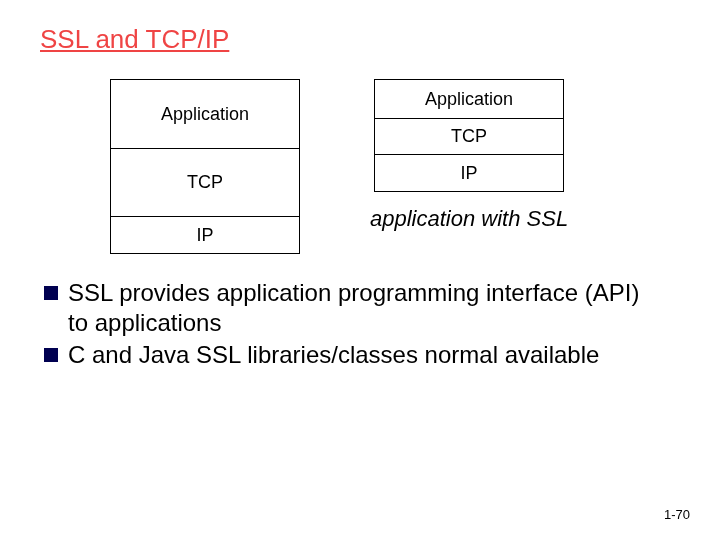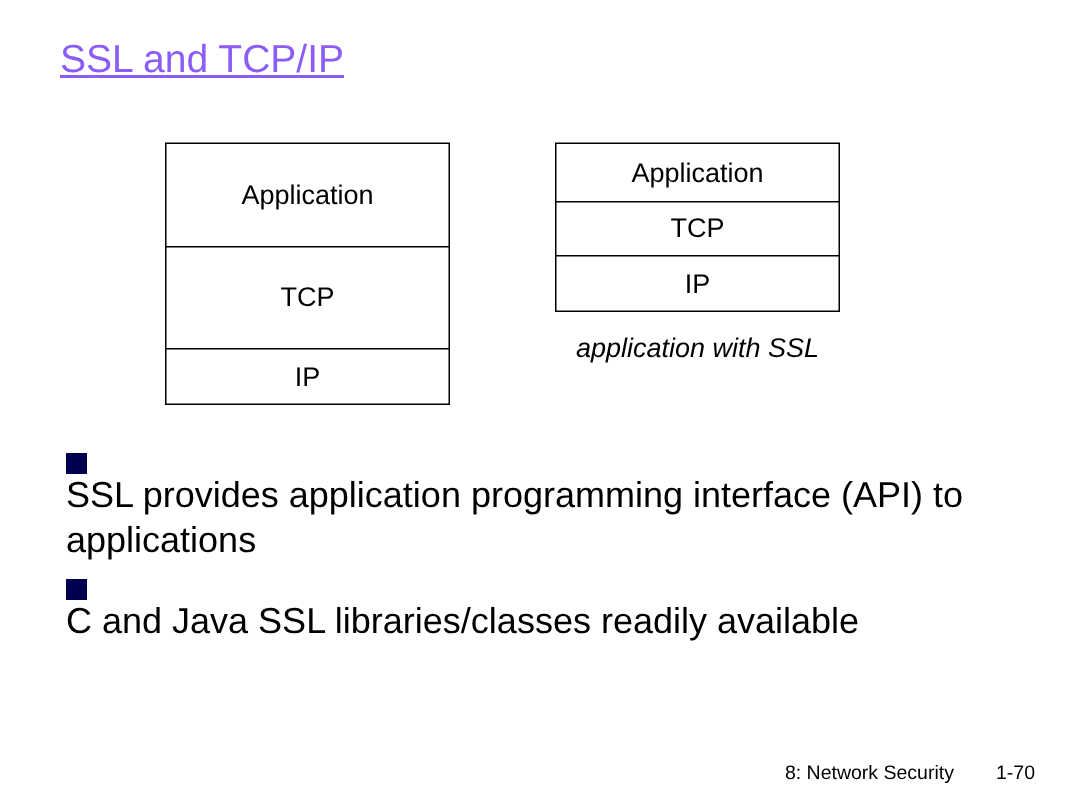--- a/index.html
+++ b/index.html
@@ -16,22 +16,22 @@
     width: 720px;
     height: 540px;
     position: relative;
     box-sizing: border-box;
     padding: 24px 40px 0 40px;
   }
   .title {
     font-family: Verdana, Geneva, sans-serif;
     font-size: 26px;
     text-decoration: underline;
-    color: #8b5cf6;
-    margin-bottom: 40px;
+    color: #ef4444;
+    margin-bottom: 24px;
   }
   .stacks {
     display: flex;
     gap: 70px;
     margin-left: 70px;
     margin-bottom: 8px;
     align-items: flex-start;
   }
   .stack {
     display: flex;
@@ -54,36 +54,36 @@
   .box:first-child { margin-top: 0; }
   .h-app-left { height: 70px; }
   .h-tcp-left { height: 70px; }
   .h-ip-left  { height: 38px; }
   .h-app-right { height: 40px; }
   .h-ssl-right { height: 38px; }
   .h-tcp-right { height: 38px; }
   .h-ip-right  { height: 38px; }
   .caption {
     font-family: Arial, Helvetica, sans-serif;
-    font-size: 18px;
+    font-size: 22px;
     font-style: italic;
     margin-top: 14px;
     text-align: left;
   }
   .body-text {
     margin-top: 24px;
     margin-left: 4px;
     margin-right: 20px;
     font-family: "Comic Sans MS", "Comic Sans", cursive, sans-serif;
     font-size: 24px;
     line-height: 1.25;
   }
   .bullet-line {
     display: flex;
-    flex-direction: column;
+    flex-direction: row;
     align-items: flex-start;
     margin-bottom: 2px;
   }
   .bullet-mark {
     width: 14px;
     height: 14px;
     background: #000050;
     flex: 0 0 auto;
     margin-top: 8px;
     margin-right: 10px;
@@ -124,22 +124,21 @@
 
   </div>
 
   <div class="body-text">
     <div class="bullet-line">
       <div class="bullet-mark"></div>
       <div class="bullet-text">SSL provides application programming interface (API) to applications</div>
     </div>
     <div class="bullet-line">
       <div class="bullet-mark"></div>
-      <div class="bullet-text">C and Java SSL libraries/classes readily available</div>
+      <div class="bullet-text">C and Java SSL libraries/classes normal available</div>
     </div>
   </div>
 
   <div class="footer">
-    <span>8: Network Security</span>
     <span>1-70</span>
   </div>
 
 </div>
 
 </body></html>

